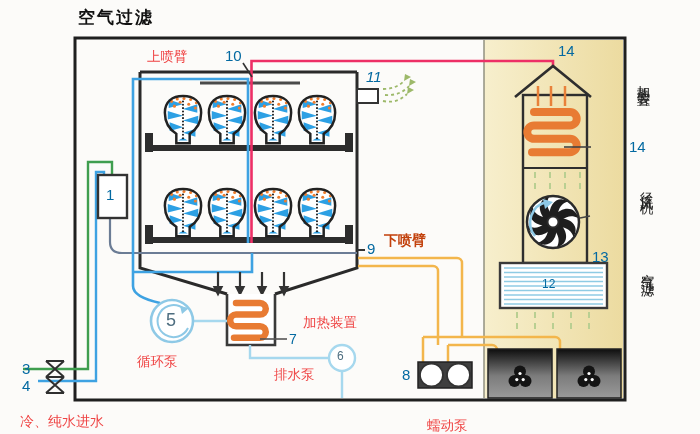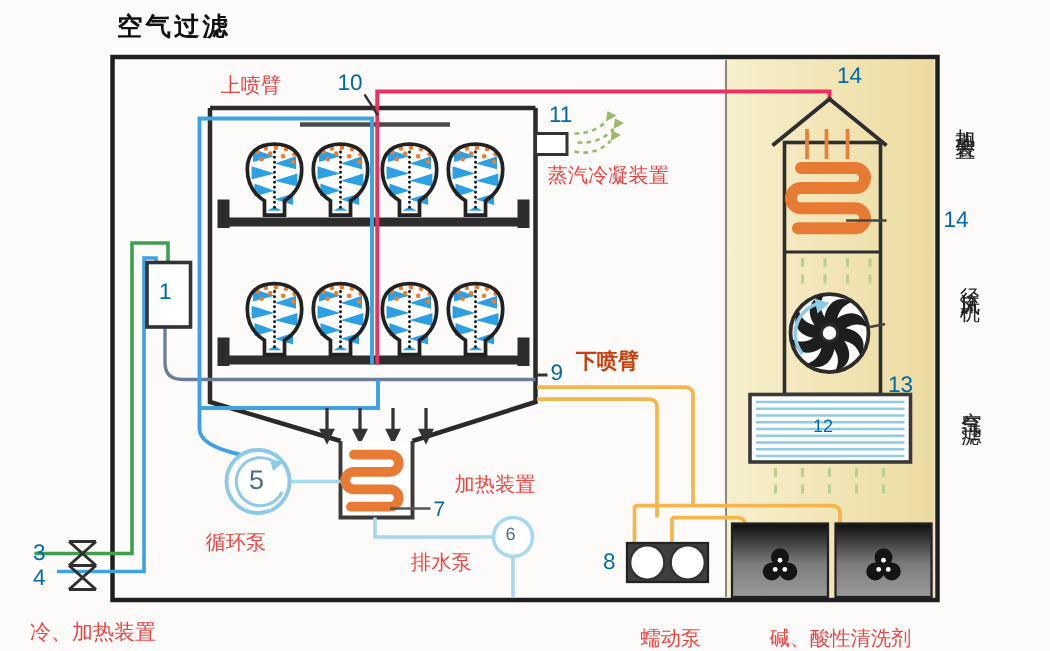--- a/index.html
+++ b/index.html
@@ -257,42 +257,40 @@
       <line x1="553" y1="312" x2="553" y2="334"></line>
           <line x1="571" y1="312" x2="571" y2="334"></line>
       <line x1="589" y1="312" x2="589" y2="334"></line>
     </g>
   </g>
 </svg>
 
 <div class="lbl t-title" style="left:78px;top:6px;">空气过滤</div>
 
 <div class="lbl" style="left:147px;top:48px;">上喷臂</div>
-<div class="lbl" style="left:365px;top:108px;">蒸汽冷凝装置</div>
 <div class="lbl red" style="left:384px;top:232px;">下喷臂</div>
 
 <div class="lbl" style="left:303px;top:314px;">加热装置</div>
 <div class="lbl" style="left:137px;top:353px;">循环泵</div>
 <div class="lbl" style="left:274px;top:366px;">排水泵</div>
 <div class="lbl" style="left:427px;top:417px;">蠕动泵</div>
-<div class="lbl" style="left:513px;top:417px;">碱、酸性清洗剂</div>
-<div class="lbl" style="left:20px;top:413px;font-size:14px;">冷、加热装置</div>
+<div class="lbl" style="left:20px;top:413px;font-size:14px;">冷、纯水进水</div>
 
 <div class="lbl vert" style="left:634px;top:74px;">加热装置</div>
 <div class="lbl vert" style="left:637px;top:181px;">径流风机</div>
 <div class="lbl vert" style="left:638px;top:263px;">空气过滤</div>
 
 <div class="num" style="left:106px;top:186px;">1</div>
 <div class="num" style="left:22px;top:360px;">3</div>
 <div class="num" style="left:22px;top:377px;">4</div>
 <div class="num num-pump fs18" style="left:166px;top:310px;">5</div>
 <div class="num num-pump fs16" style="left:337px;top:349px;">6</div>
 <div class="num fs14" style="left:289px;top:331px;">7</div>
 <div class="num" style="left:402px;top:366px;">8</div>
 <div class="num" style="left:367px;top:240px;">9</div>
 <div class="num" style="left:225px;top:47px;">10</div>
-<div class="num" style="left:366px;top:68px;">11</div>
+<div class="num" style="left:366px;top:68px;font-style:italic;">11</div>
 <div class="num fs16" style="left:542px;top:277px;">12</div>
 <div class="num" style="left:592px;top:212px;margin-top:36px;">13</div>
 <div class="num" style="left:629px;top:138px;text-align:center;">14</div>
 <div class="num" style="left:558px;top:42px;">14</div>
 
 </div>
 
 </body></html>

